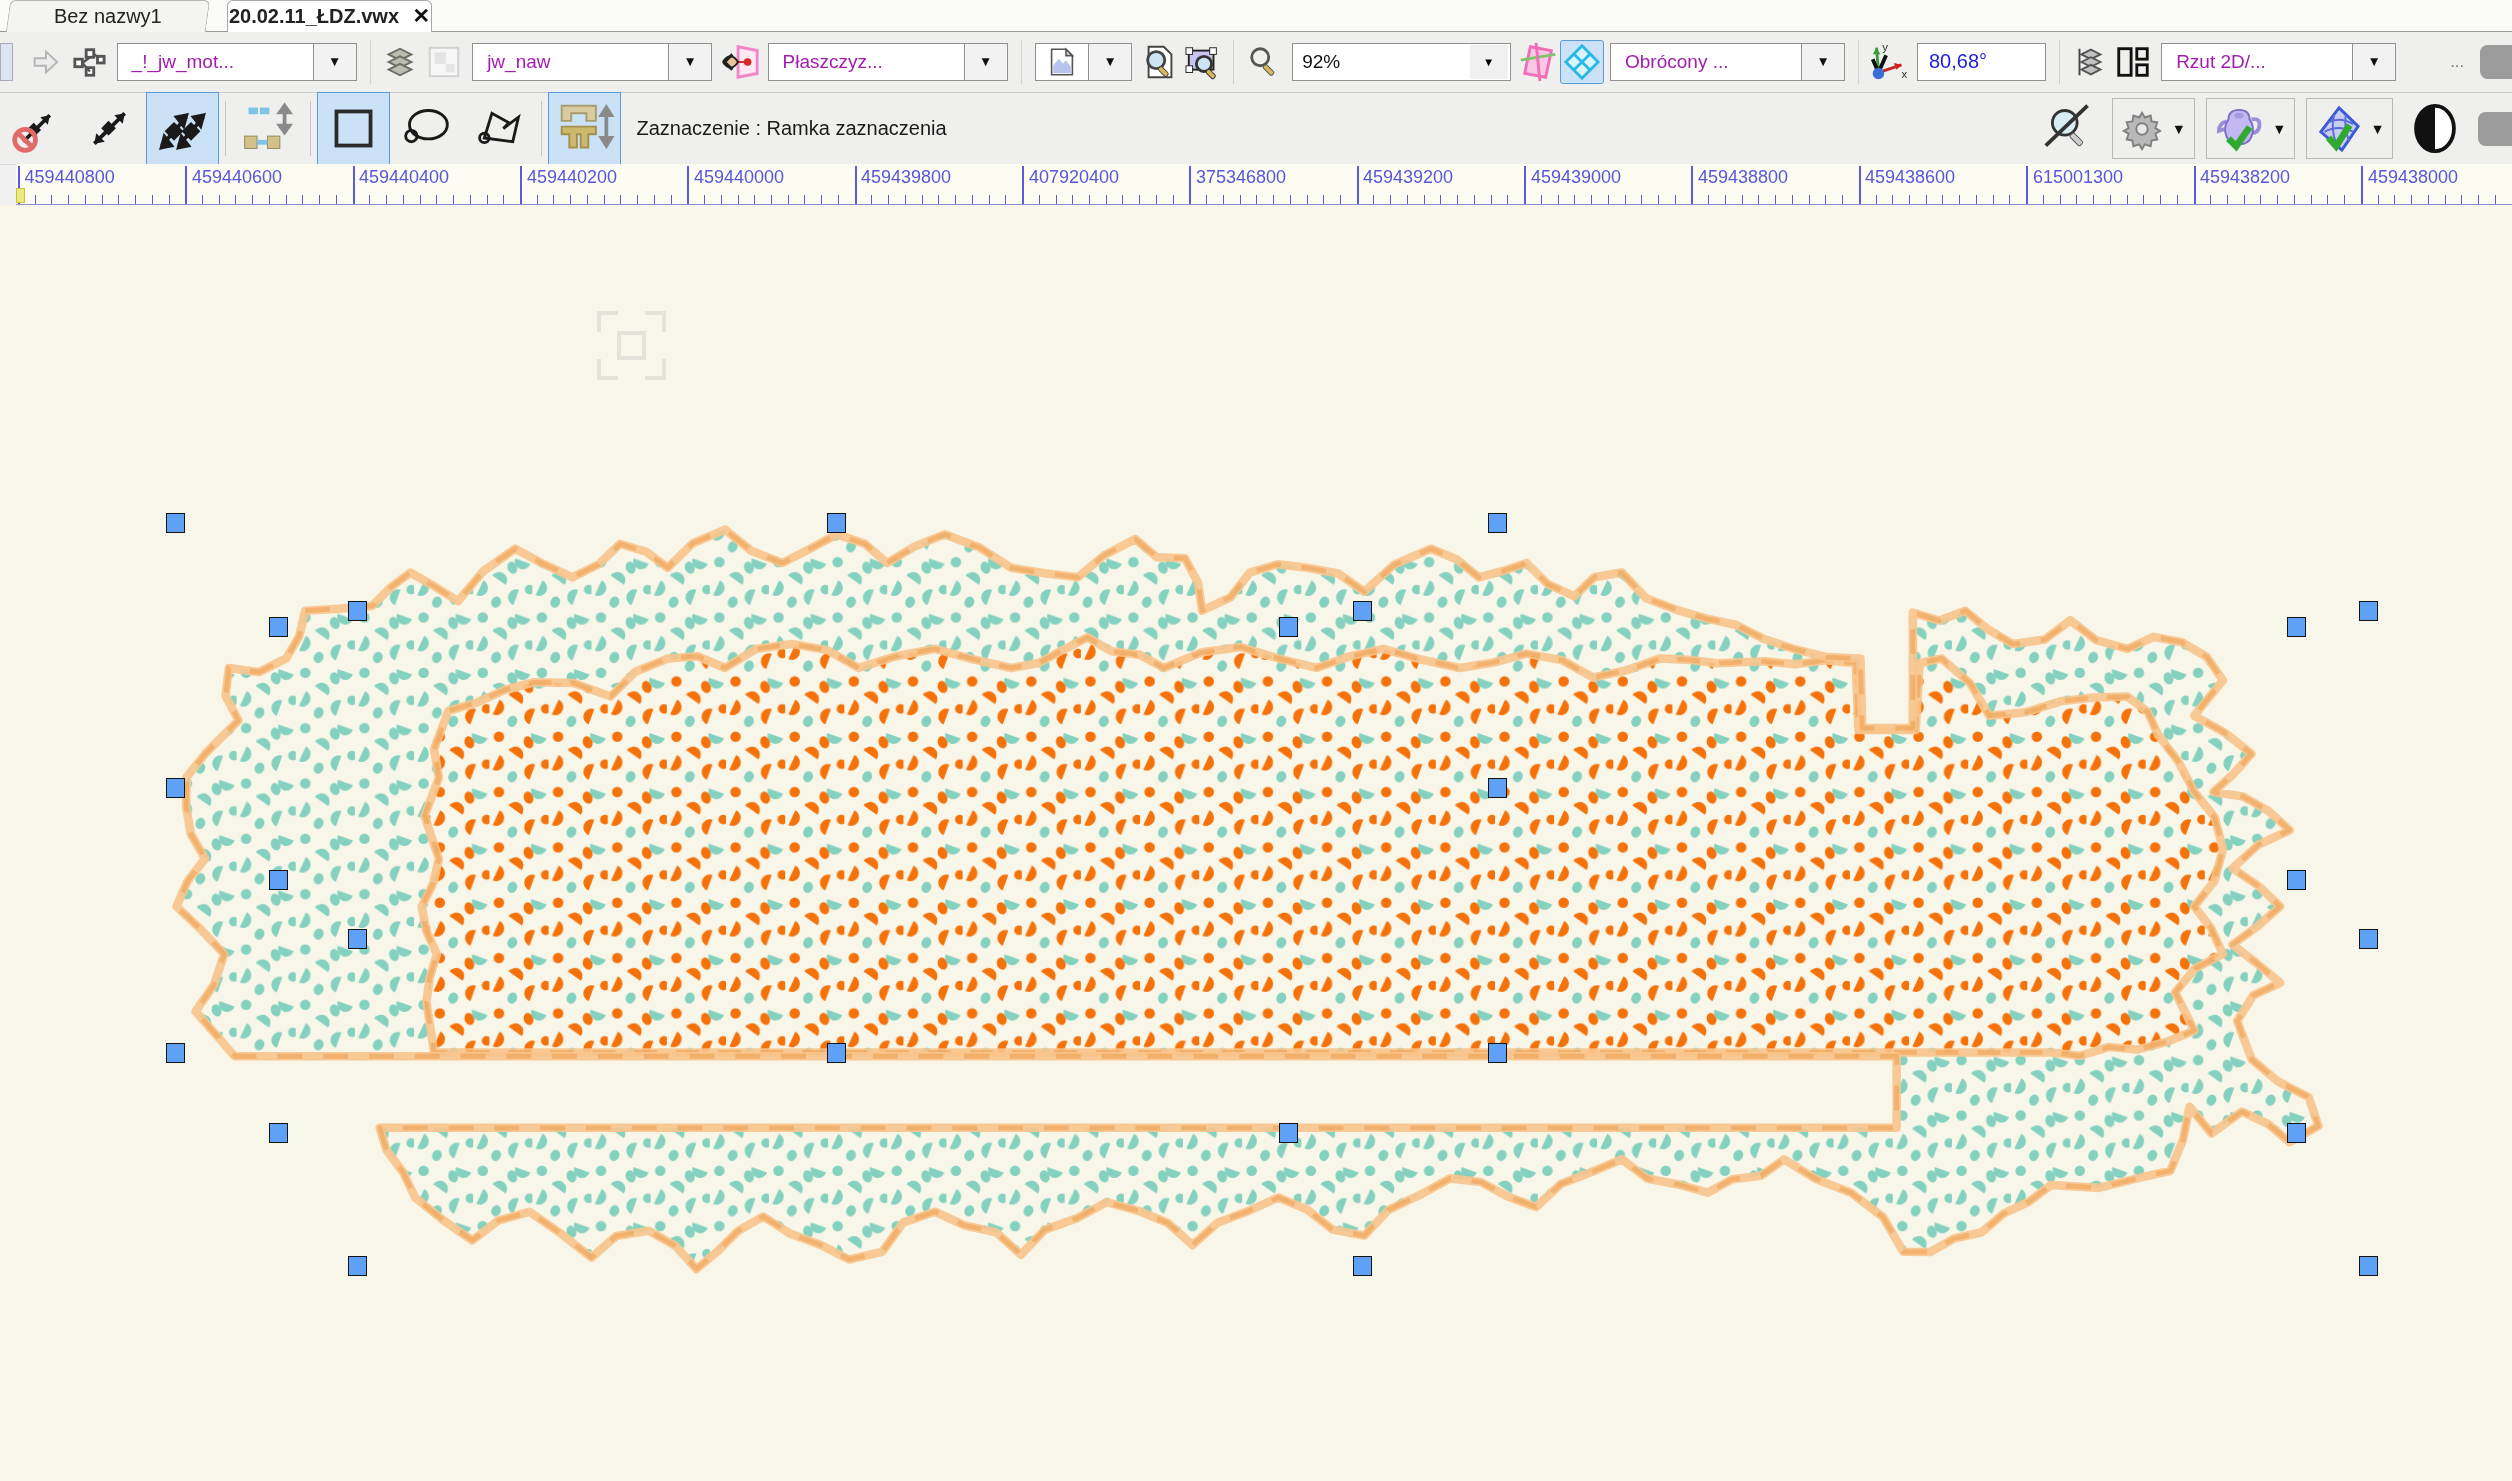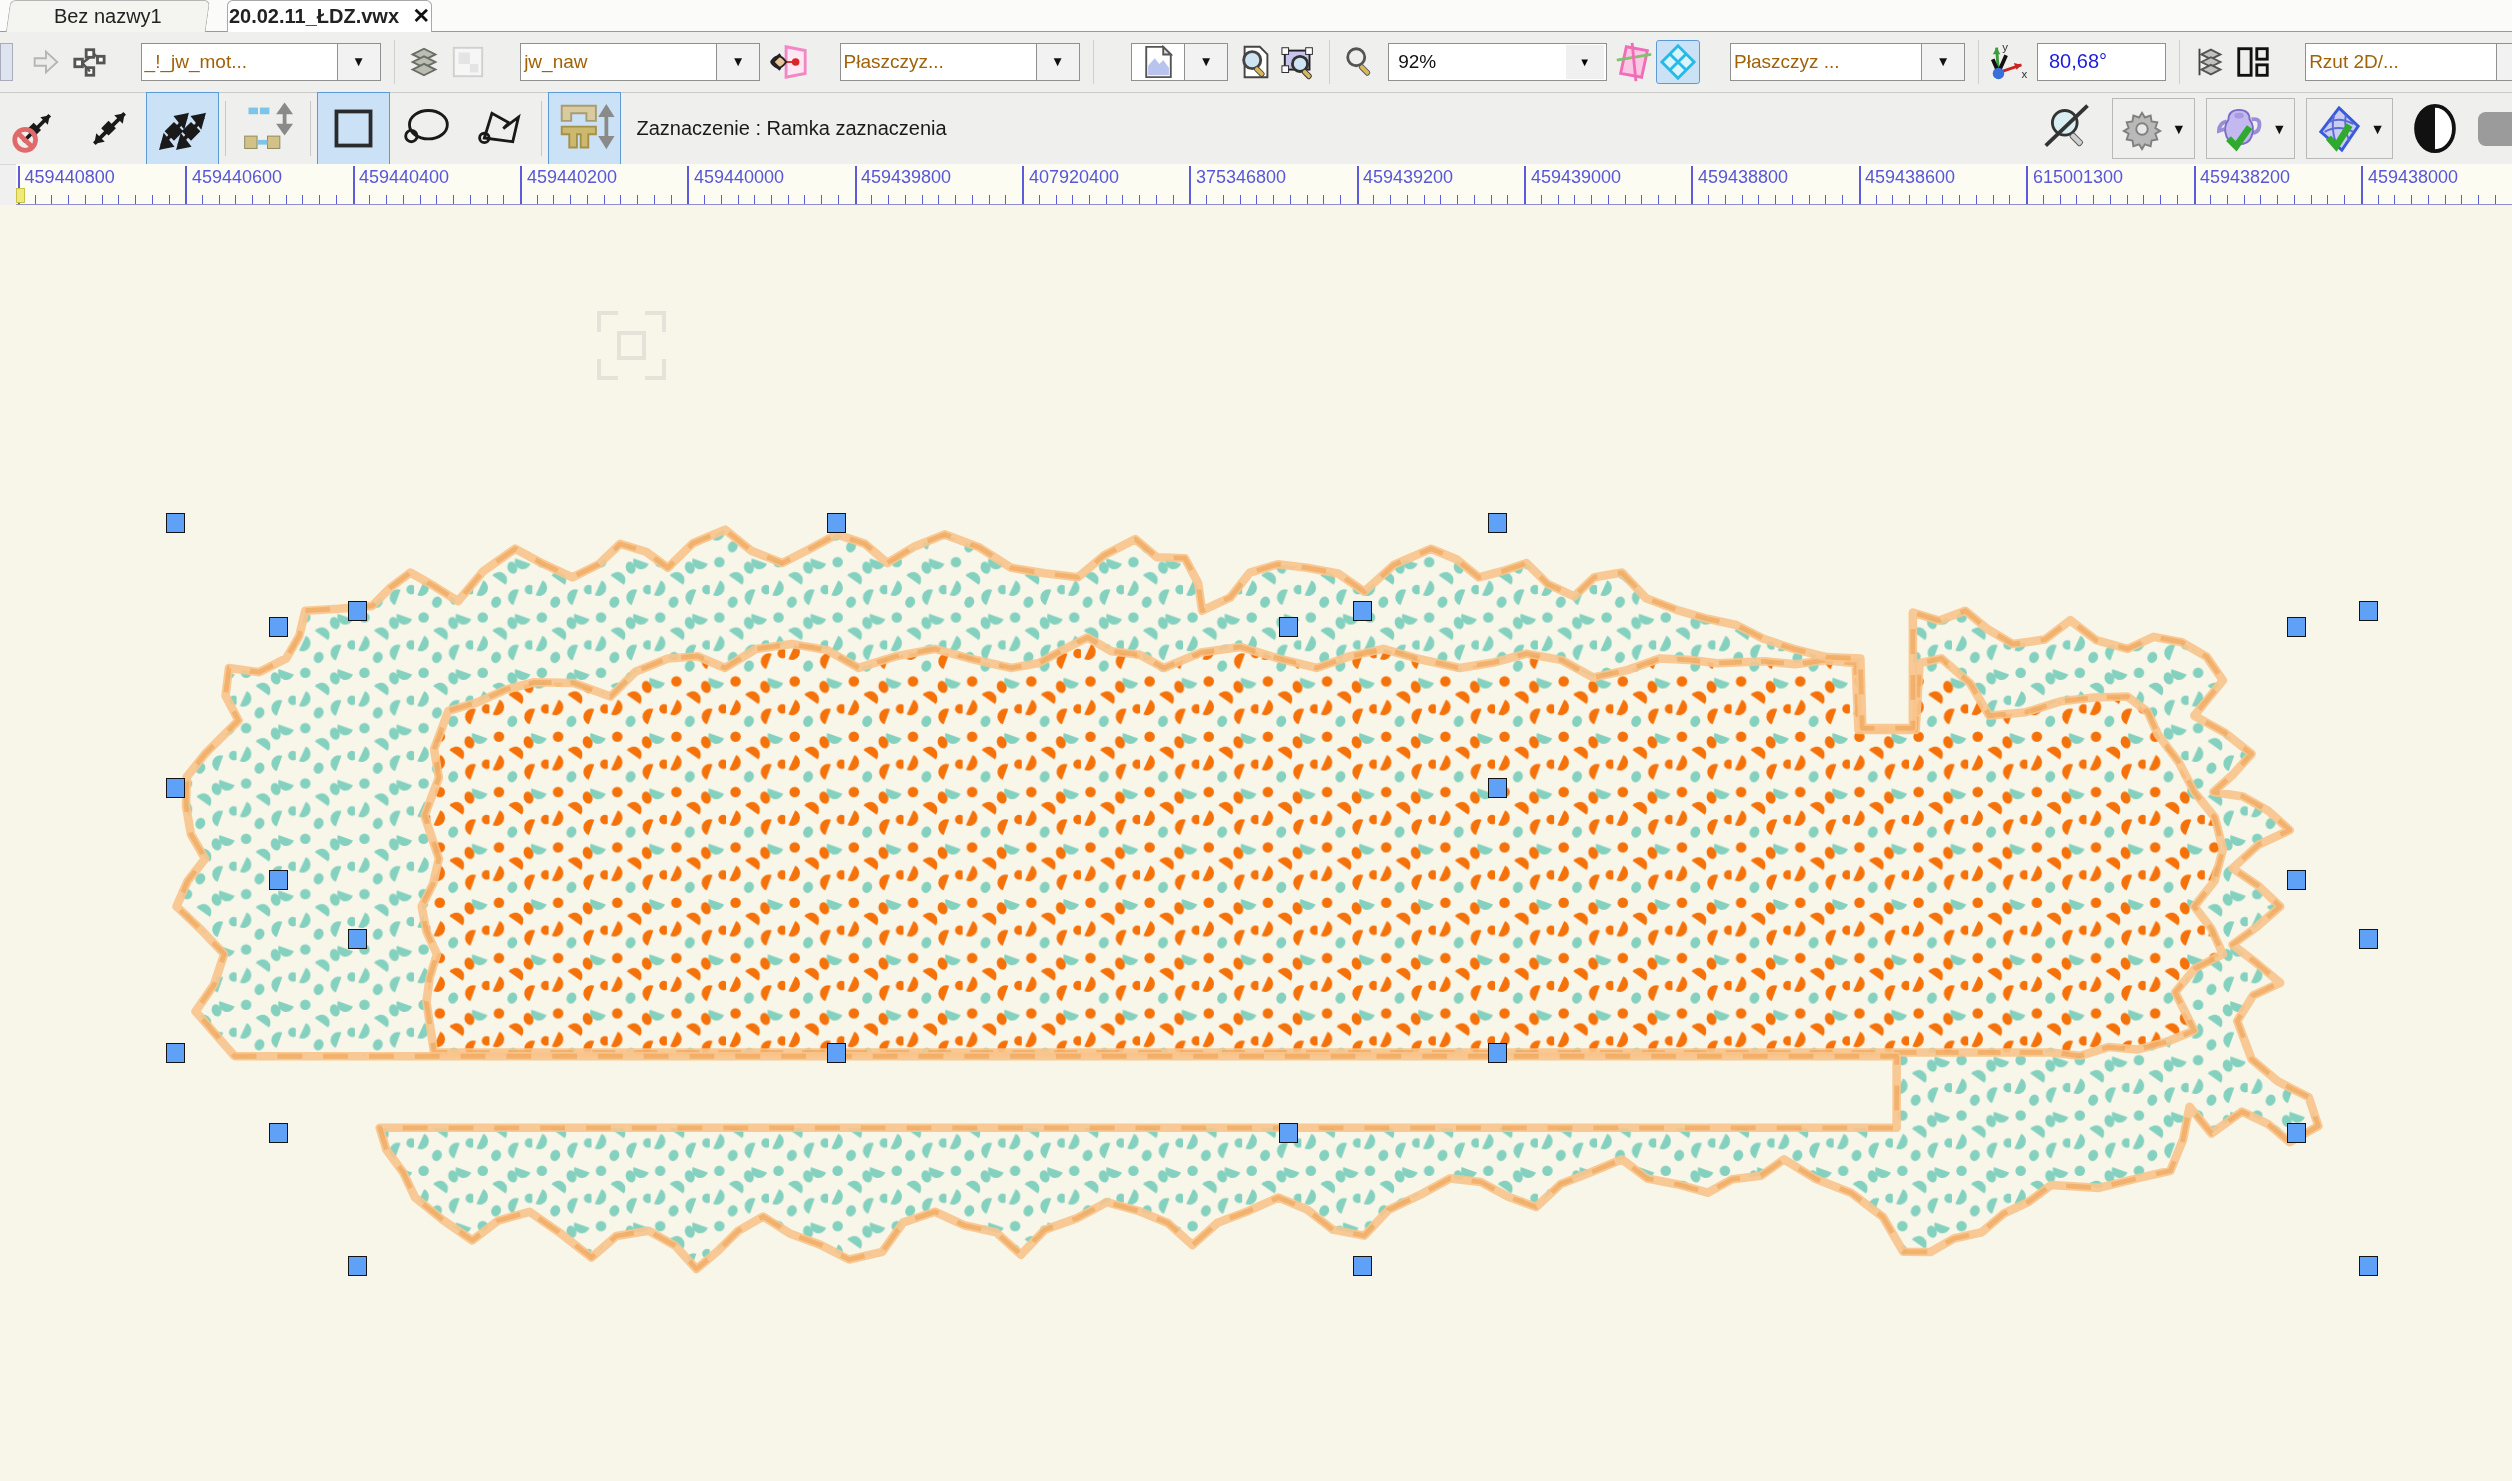--- a/index.html
+++ b/index.html
@@ -23,22 +23,22 @@
   
   .toolbar1 { position:absolute; left:0; top:31.5px; width:2512px; height:61px;
     background:#efefed; border-bottom:1px solid #c9c9c9;
     display:flex; align-items:center; }
   .t1sp { width:1px; height:44px; background:#cfcfcf; margin:0 7.6px; flex:none; }
   .icnbtn { width:44px; height:44px; flex:none; display:flex; align-items:center;
     justify-content:center; }
   .icnbtn.sel { background:#cbe2f6; border:1.9px solid #5b9bd5; border-radius:2.9px; }
   .combo { display:flex; flex:none; height:38px; margin:0 5.7px; }
   .combo .fld { background:#fff; border:1px solid #909090; border-right:none;
-    height:38px; display:flex; align-items:center; padding:0 3px;
-    font-size:19px; color:#a16207; white-space:nowrap;margin-left:24px; }
+    height:38px; display:flex; align-items:center; padding:0 14px;
+    font-size:19px; color:#a21caf; white-space:nowrap; }
   .combo .arr { width:44px; height:38px; background:#f2f2f2;
     border:1px solid #909090; display:flex; align-items:center;
     justify-content:center; font-size:13.4px; color:#111; }
   .combo2 { display:flex; align-items:center; background:#fff;
     border:1px solid #909090; height:38px; margin:0 5.7px; flex:none; }
   .combo2 .fld { padding:0 9.5px; font-size:19px; color:#111; }
   .combo2 .arr2 { width:38px; height:34px; margin-right:1.9px; background:#f0f0f0;
     display:flex; align-items:center; justify-content:center; font-size:11.4px; }
   .valfld { background:#fff; border:1px solid #909090; height:38px;
     display:flex; align-items:center; padding:0 11.4px; font-size:20px;
@@ -189,21 +189,21 @@
         <path d="M20 2 L24 42" stroke="#f06eb8" stroke-width="3"></path>
       </svg>
   </div>
   <div class="icnbtn sel">
     <svg width="38" height="38" viewBox="0 0 40 40">
         <path d="M20 3 L37 20 L20 37 L3 20 Z" fill="#d9f4fb" stroke="#27b9e8" stroke-width="3"></path>
         <path d="M11.5 11.5 L28.5 28.5 M28.5 11.5 L11.5 28.5" stroke="#27b9e8" stroke-width="3"></path>
       </svg>
   </div>
   <div class="combo">
-    <div class="fld" style="width:191px">Płaszczyz ...</div>
+    <div class="fld" style="width:191px">Obrócony ...</div>
     <div class="arr">▼</div>
   </div>
   <div class="t1sp"></div>
   <div class="icnbtn">
     <svg width="44" height="44" viewBox="0 0 46 46">
         <path d="M12 34 L10 8" stroke="#3a9c3a" stroke-width="3"></path>
         <path d="M10 8 l-4 7 h8 Z" fill="#3a9c3a"></path>
         <text x="16" y="12" font-size="12" fill="#333">y</text>
         <path d="M12 34 L36 26" stroke="#cc2222" stroke-width="3"></path>
         <path d="M36 26 l-8 -2 3 7 Z" fill="#cc2222"></path>

